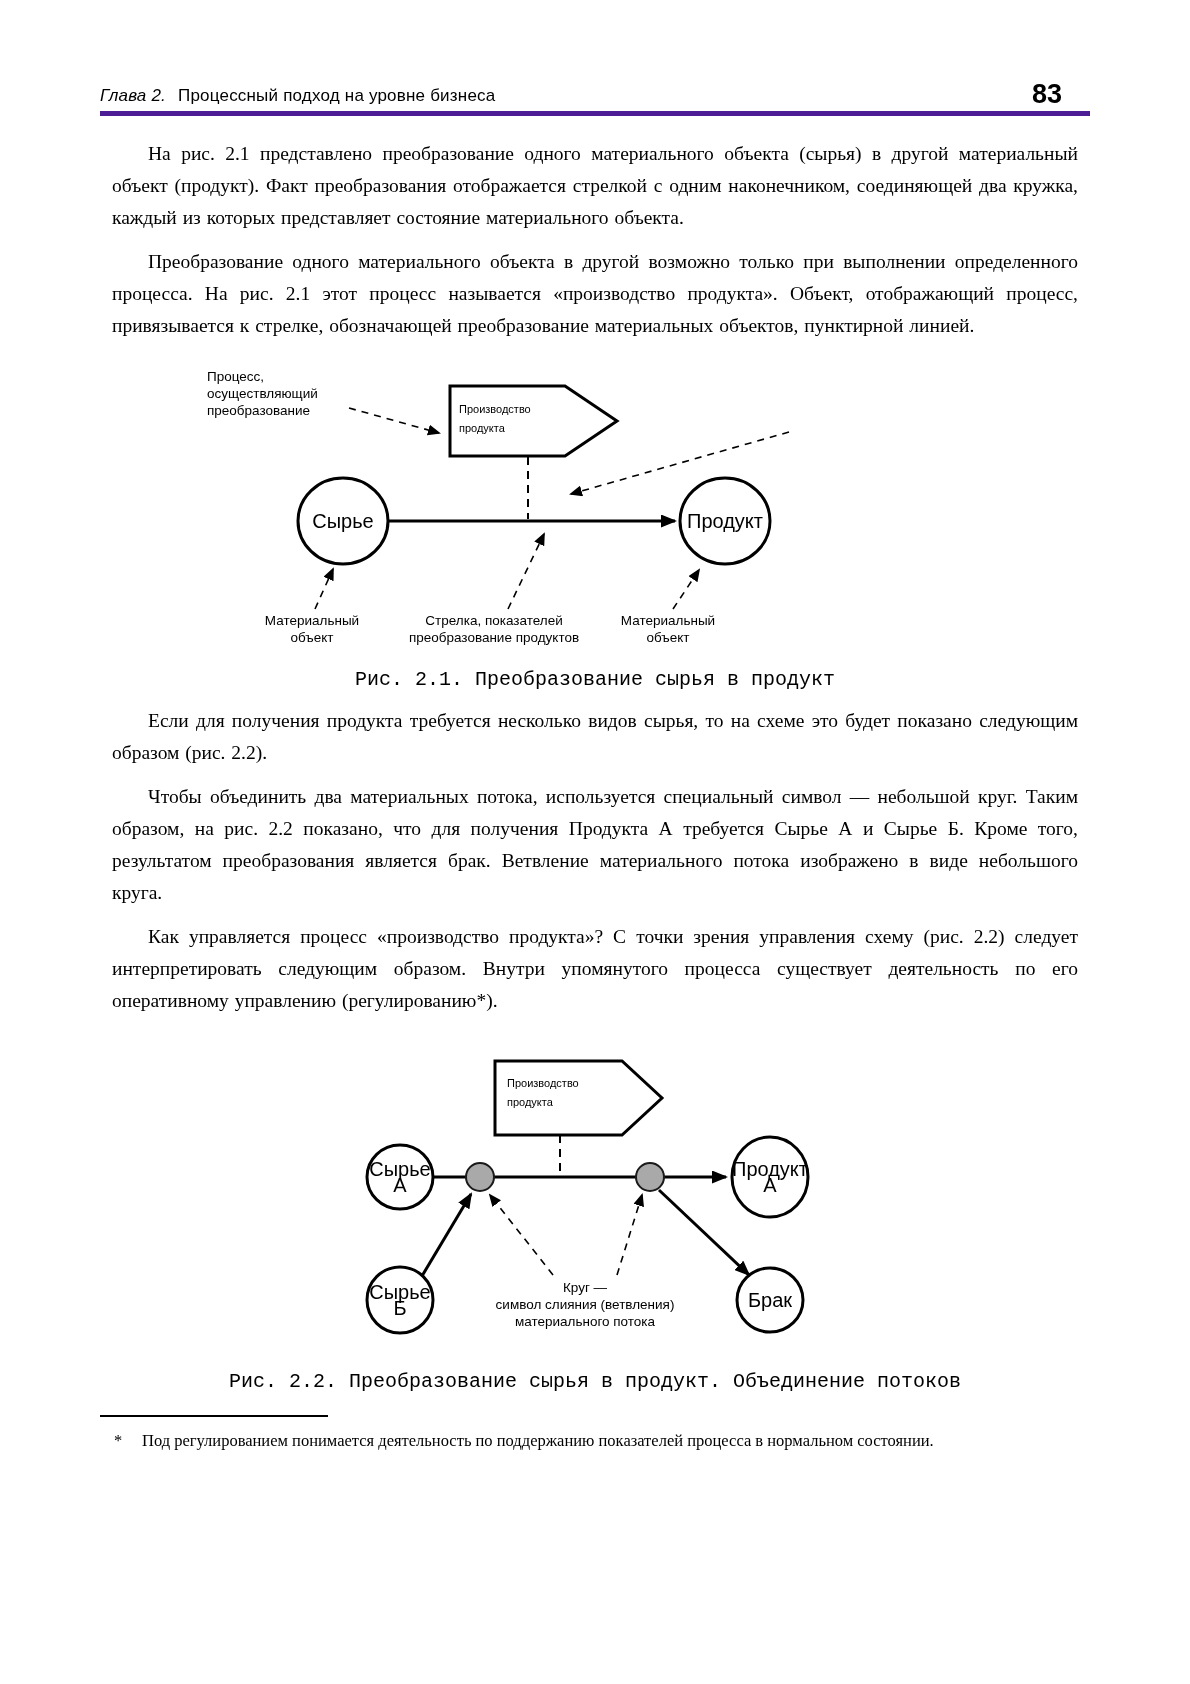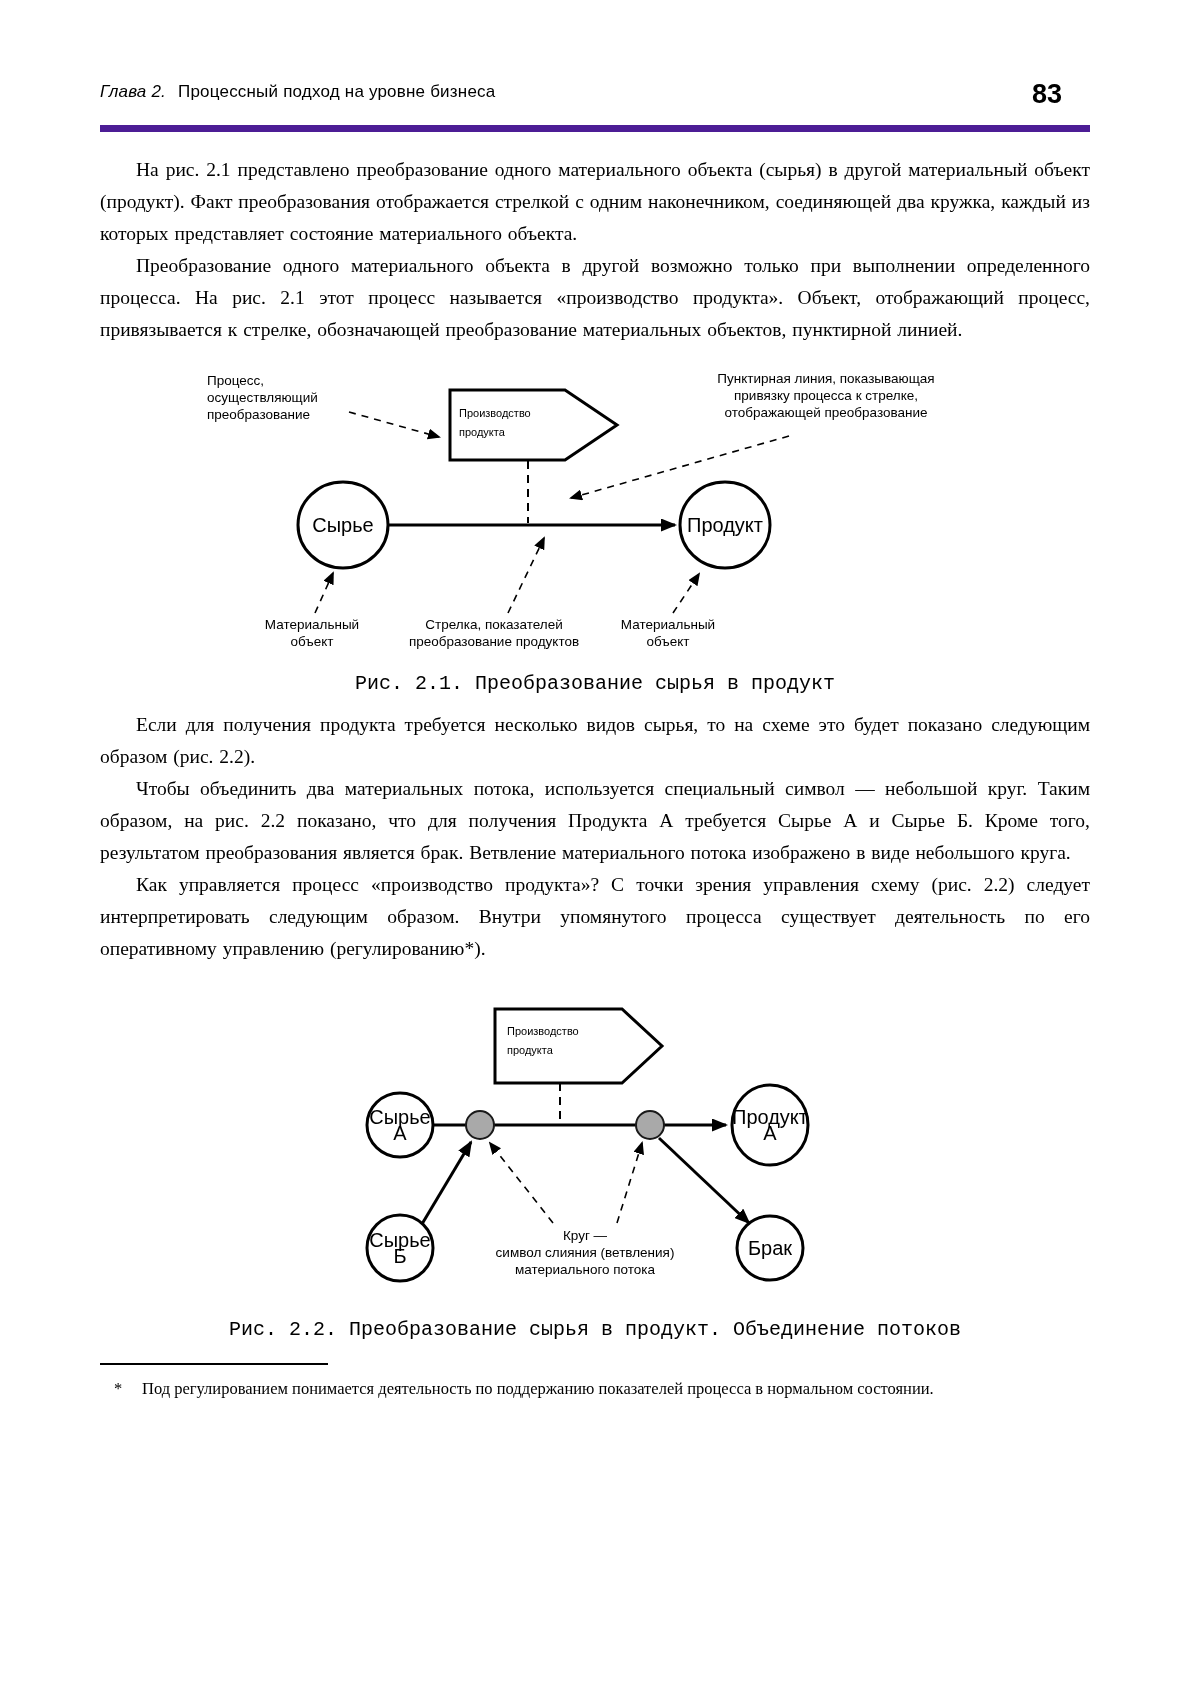--- a/index.html
+++ b/index.html
@@ -3,31 +3,31 @@
 <meta charset="utf-8">
 <style>
   html,body { margin:0; padding:0; }
   body {
     width:1190px; height:1684px; background:#ffffff; color:#000;
     font-family:"Liberation Serif", serif; position:relative; overflow:hidden;
   }
   .page { padding:82px 100px 0 100px; }
 
   .header {
-    display:flex; justify-content:space-between; 
-    border-bottom:7px solid #4c1d95; padding-bottom:19px;
+    display:flex; justify-content:space-between; align-items:flex-end;
+    border-bottom:5px solid #4c1d95; padding-bottom:5px;
     font-family:"Liberation Sans", sans-serif;
   }
   .header-left { font-size:17px; letter-spacing:.2px; }
   .chapter { font-style:italic; margin-right:12px; }
   .pagenum { font-size:27px; font-weight:bold; line-height:.9; padding-right:28px; }
 
   p.body {
     font-size:19.5px; line-height:32px; text-align:justify; text-indent:36px;
-    margin:0; word-spacing:1px;
+    margin:12px; word-spacing:1px;
   }
   p.first { margin-top:22px; }
 
   .fig { position:relative; font-family:"Liberation Sans", sans-serif; }
   .fig svg { position:absolute; left:0; top:0; }
   .fig1 { width:840px; height:300px; margin:16px 0 0 75px; }
   .fig2 { width:700px; height:315px; margin:30px 0 0 160px; }
 
   .lbl {
     position:absolute; font-size:13.5px; line-height:17px; white-space:pre-line;
@@ -91,23 +91,20 @@
 
       <line x1="214" y1="163" x2="500" y2="163" stroke="#000" stroke-width="3" marker-end="url(#f1big)"></line>
 
       <line x1="140" y1="251" x2="158" y2="211" stroke="#000" stroke-width="1.6" stroke-dasharray="7,6" marker-end="url(#f1sm)"></line>
       <line x1="333" y1="251" x2="369" y2="176" stroke="#000" stroke-width="1.6" stroke-dasharray="7,6" marker-end="url(#f1sm)"></line>
       <line x1="498" y1="251" x2="524" y2="212" stroke="#000" stroke-width="1.6" stroke-dasharray="7,6" marker-end="url(#f1sm)"></line>
     </svg>
     <div class="lbl" style="left:32px; top:10px;">Процесс,
 осуществляющий
 преобразование</div>
-    <div class="lbl center" style="left:495px; top:8px; width:312px;">Пунктирная линия, показывающая
-привязку процесса к стрелке,
-отображающей преобразование</div>
     <div class="boxtext" style="left:284px; top:42px; width:112px;">Производство
 продукта</div>
     <div class="circle-lbl" style="left:118px; top:155px;">Сырье</div>
     <div class="circle-lbl" style="left:500px; top:155px;">Продукт</div>
     <div class="lbl center" style="left:56px; top:254px; width:162px;">Материальный
 объект</div>
     <div class="lbl center" style="left:196px; top:254px; width:246px;">Стрелка, показателей
 преобразование продуктов</div>
     <div class="lbl center" style="left:412px; top:254px; width:162px;">Материальный
 объект</div>

